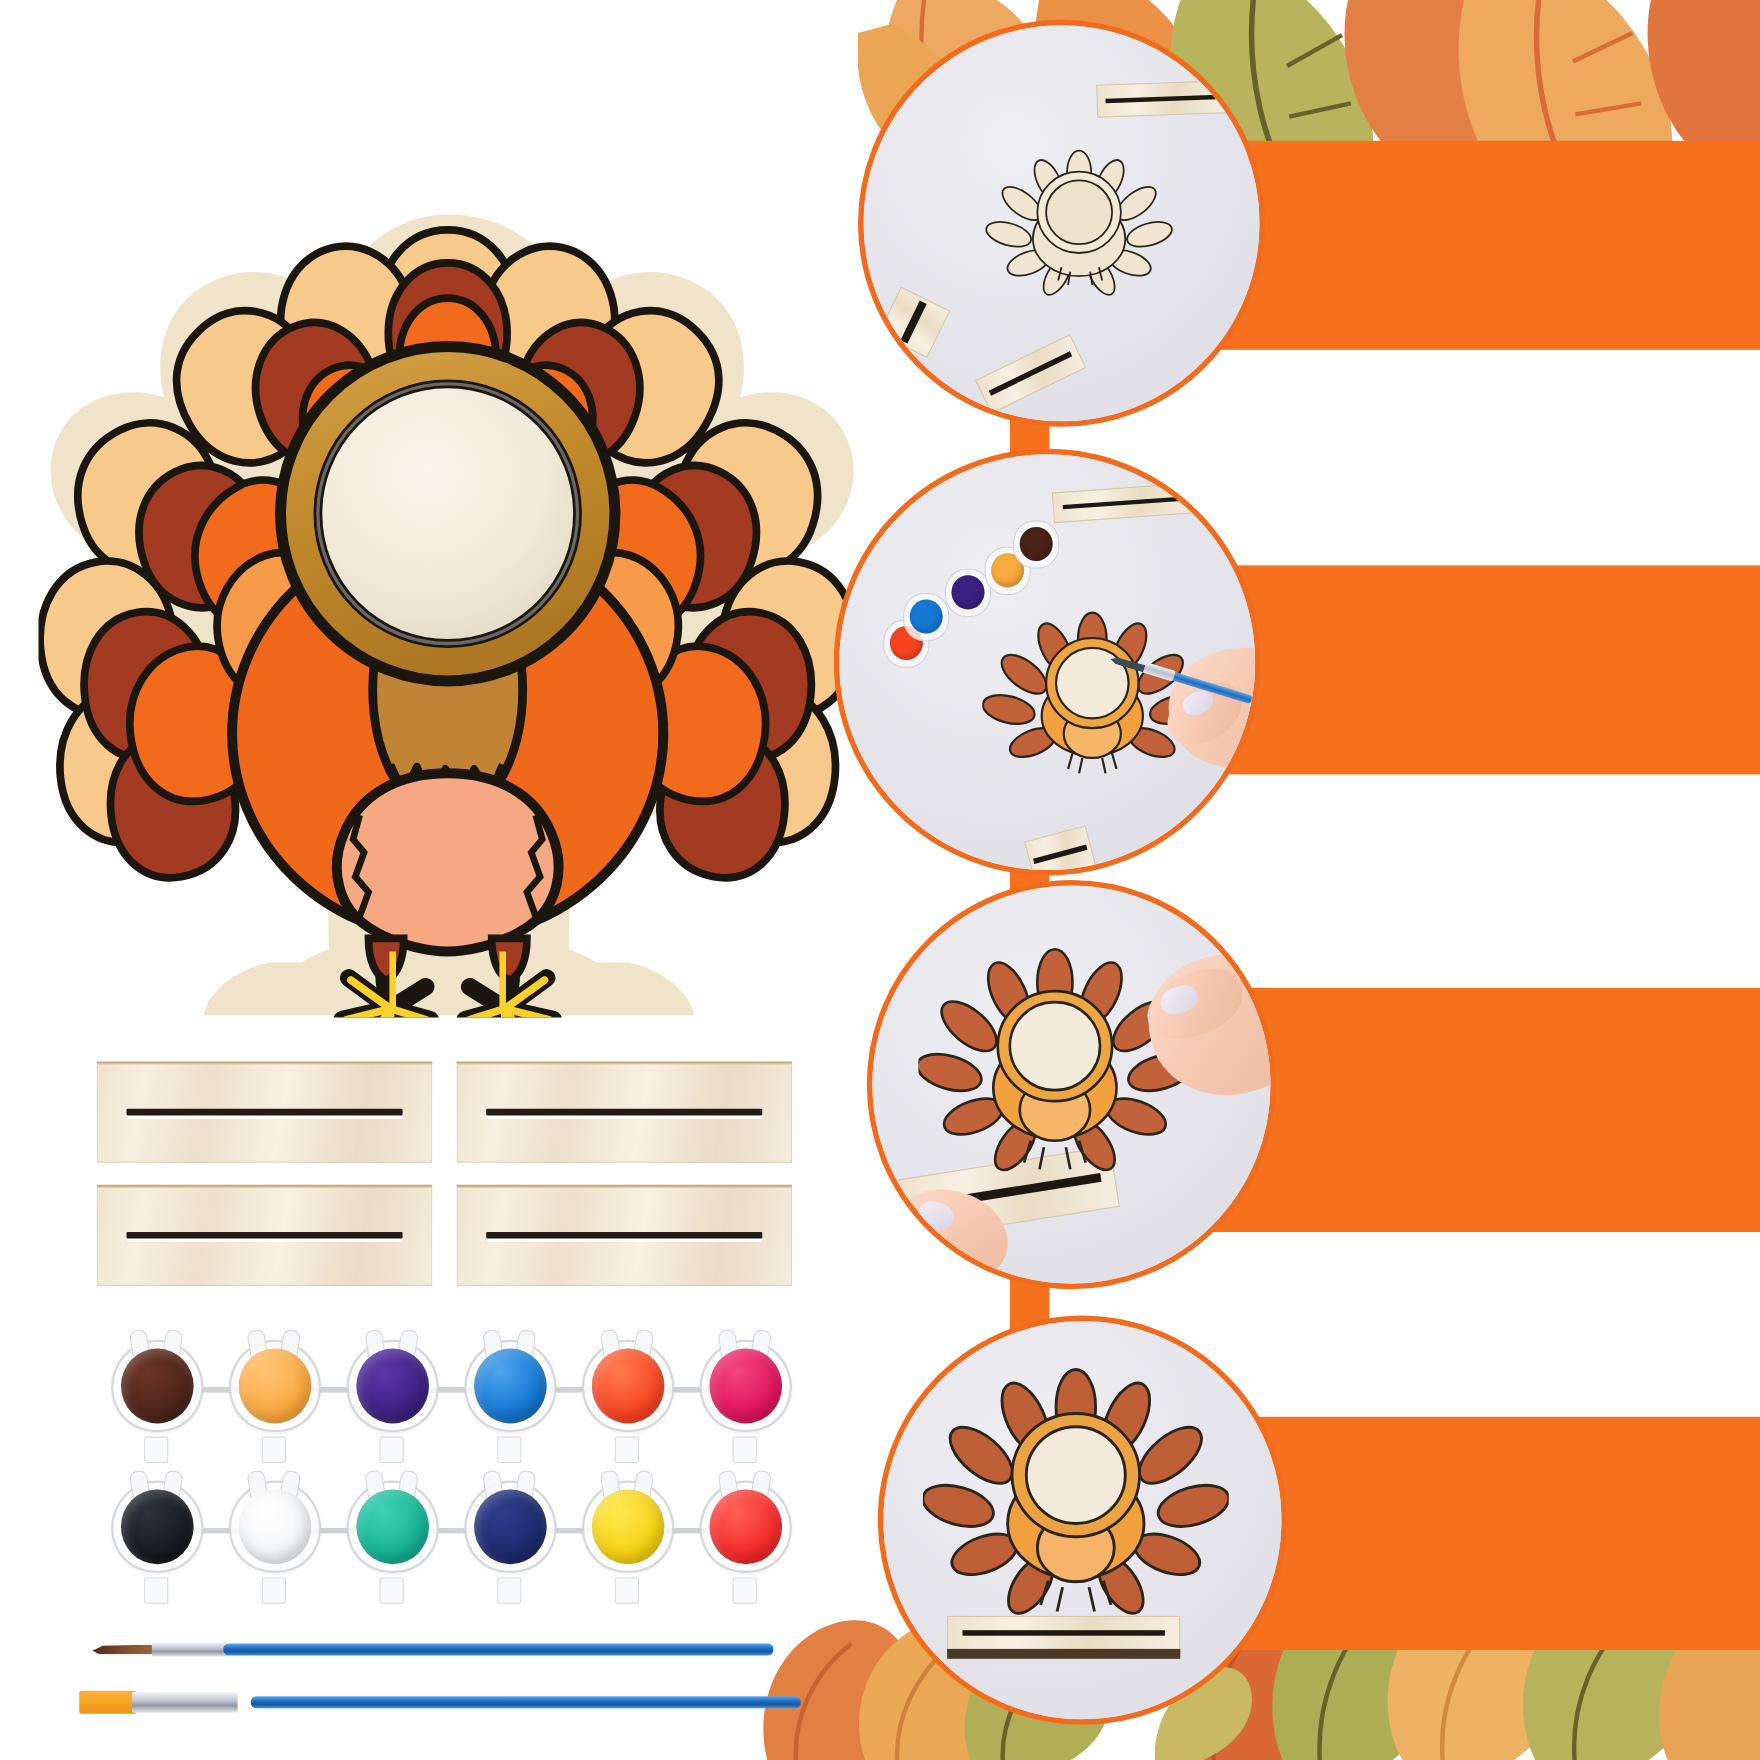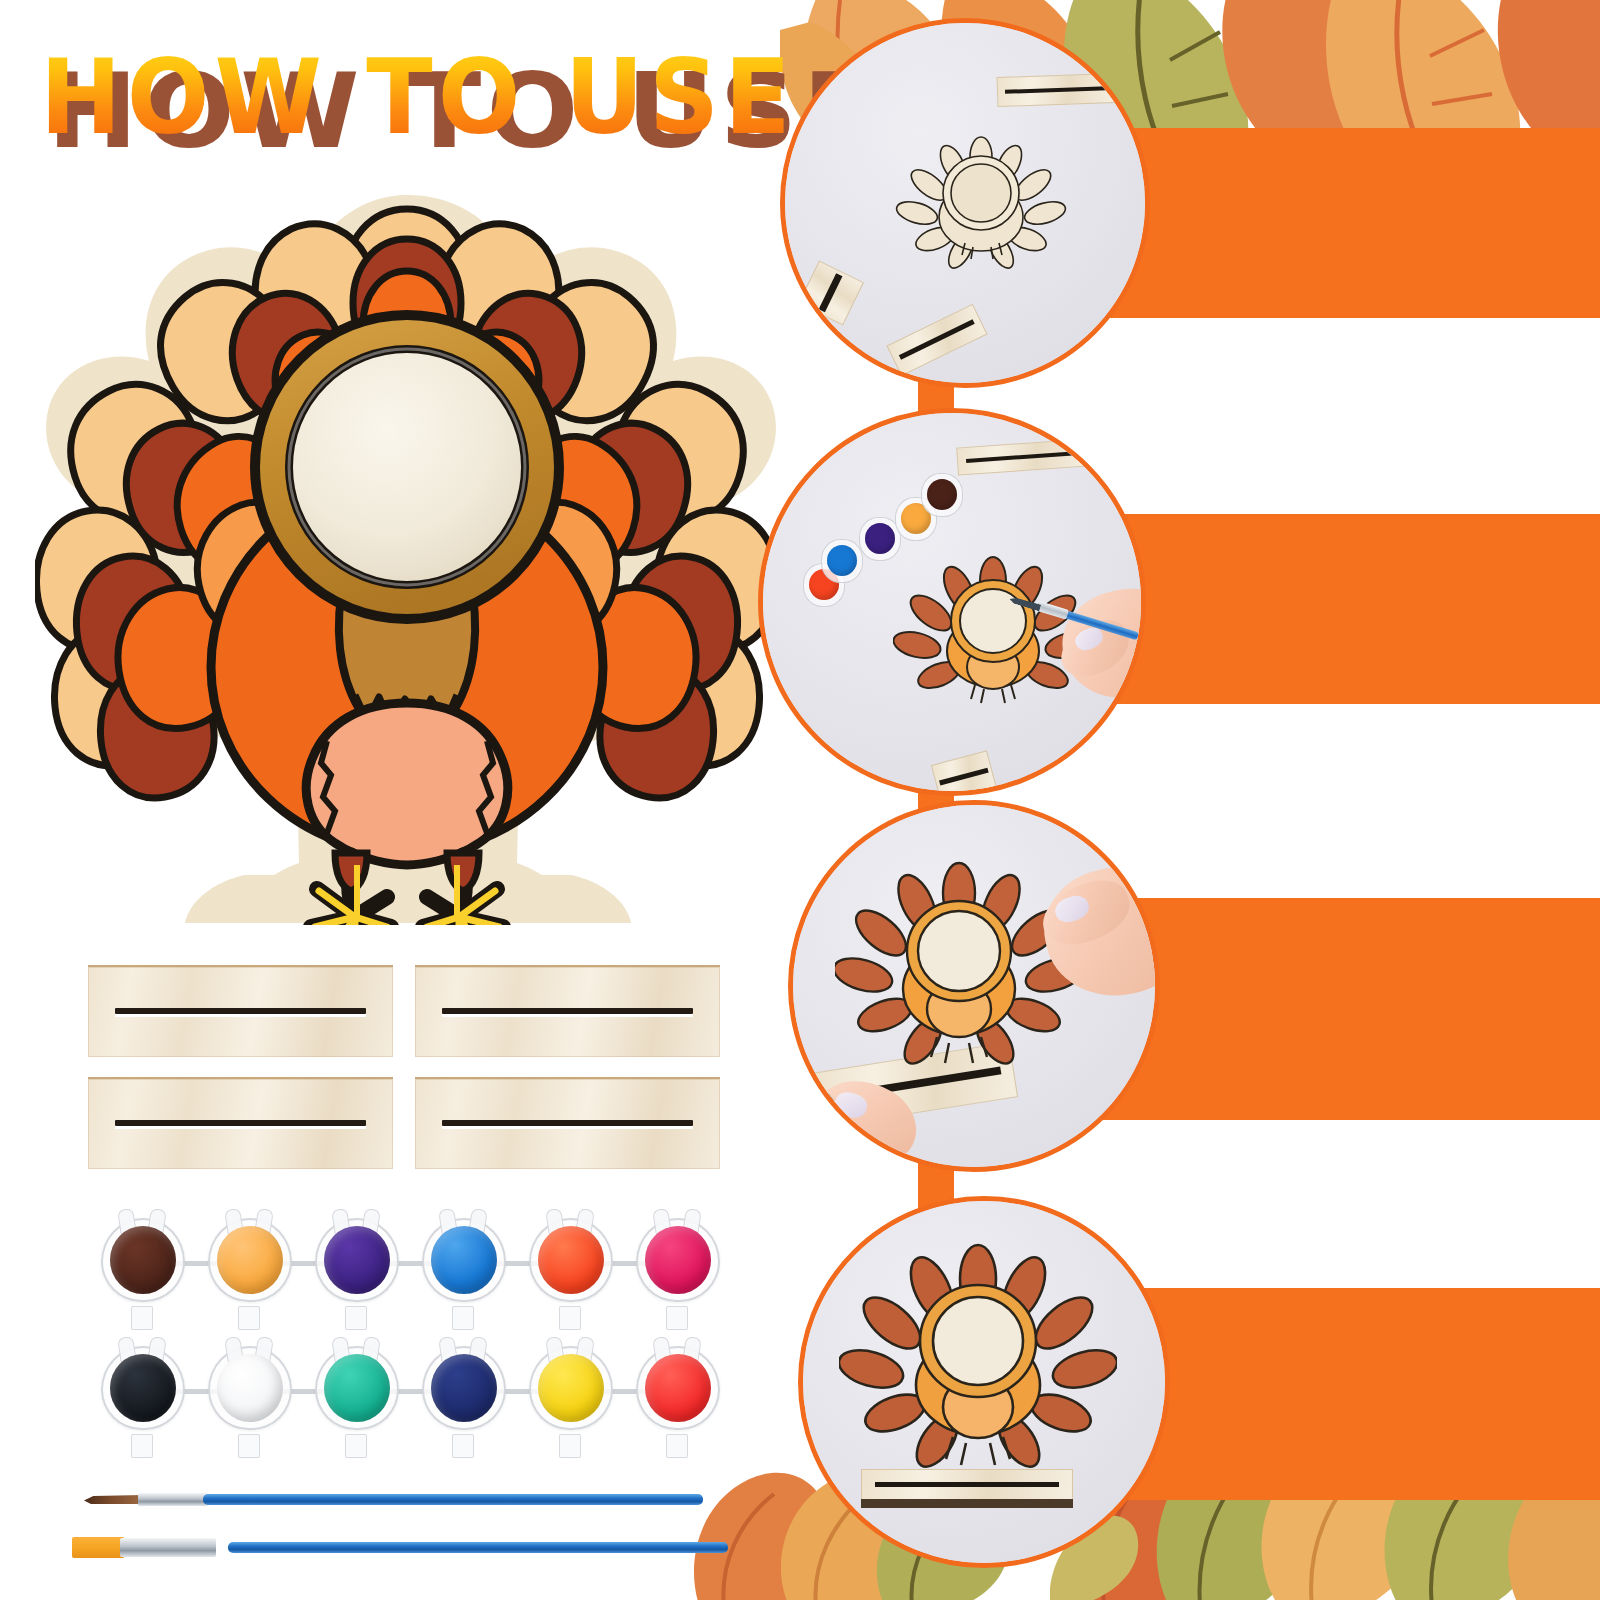--- a/index.html
+++ b/index.html
@@ -287,24 +287,20 @@
     <g opacity="0.95">
       <path d="M10 200 C-4 160 6 108 44 80 C80 54 122 62 136 100 C152 142 130 186 90 200 Z" fill="#E07A38"></path>
       <path d="M34 198 C30 156 48 114 84 86" stroke="#C55A26" stroke-width="4" fill="none"></path>
       <path d="M100 200 C82 164 90 110 130 80 C166 52 212 60 226 100 C242 144 218 184 176 200 Z" fill="#E9A44E"></path>
       <path d="M126 198 C122 156 142 114 178 84" stroke="#CB7B30" stroke-width="4" fill="none"></path>
       <path d="M196 200 C178 168 186 118 224 90 C258 66 300 74 314 110 C330 152 306 186 266 200 Z" fill="#ADAA50"></path>
       <path d="M222 198 C218 158 238 118 272 92" stroke="#5E5A1E" stroke-width="4" fill="none"></path>
     </g>
   </svg>
 
-  <div class="title-wrap">
-    <div class="title-shadow">HOW TO USE</div>
-    <div class="title-text">HOW TO USE</div>
-  </div>
 
   <svg class="hero" viewBox="0 0 745 750">
     <defs>
       <radialGradient id="photoG" cx="42%" cy="34%" r="72%">
         <stop offset="0%" stop-color="#FAF6EC"></stop>
         <stop offset="62%" stop-color="#F1EADA"></stop>
         <stop offset="100%" stop-color="#E4DAC4"></stop>
       </radialGradient>
       <linearGradient id="ringG" x1="0" y1="0" x2="0.3" y2="1">
         <stop offset="0%" stop-color="#D5A246"></stop>

